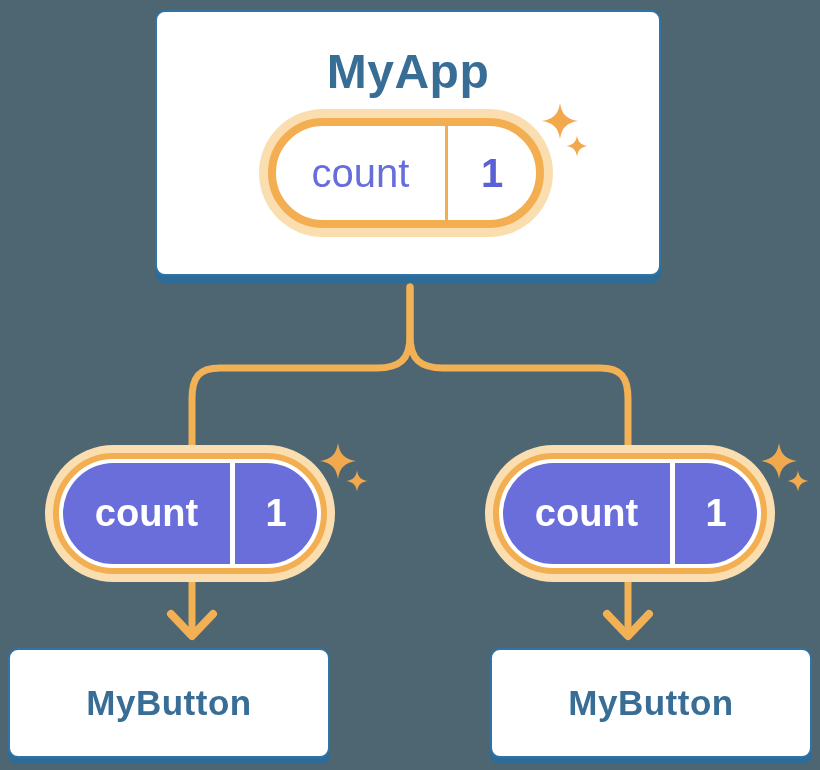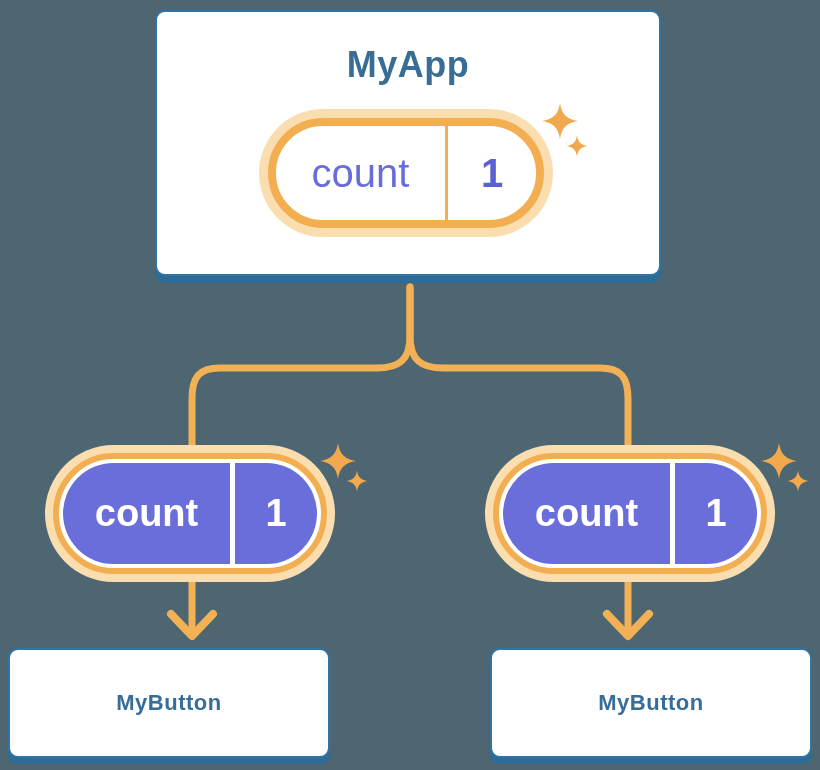--- a/index.html
+++ b/index.html
@@ -20,21 +20,21 @@
     background:#ffffff;
     border:2.5px solid #3173a3;
     border-radius:10px;
     box-shadow:0 7px 0 0 #2d6b99;
     z-index:2;
     box-sizing:border-box;
   }
   #root-card { left:155px; top:10px; width:506px; height:266px; }
   .comp-title {
     text-align:center;
-    font-size:36px; font-weight:700;
+    font-size:48px; font-weight:700;
     color:#386e96;
     letter-spacing:0.5px;
   }
   #root-card .comp-title { margin-top:32px; }
 
   
   #state-pill {
     position:absolute; left:102px; top:97px;
     width:294px; height:128px;
     background:#fbdeb0;
@@ -100,21 +100,21 @@
 
   
   .leaf-card {
     position:absolute; top:648px;
     width:322px; height:110px;
     display:flex; align-items:center; justify-content:center;
     box-shadow:0 6px 0 0 #2d6b99;
   }
   #leaf-card-left  { left:8px;  }
   #leaf-card-right { left:490px; }
-  .leaf-card .comp-title { font-size:22px; margin:0; }
+  .leaf-card .comp-title { font-size:35px; margin:0; }
 
   .connector { stroke:#f3b156; stroke-width:7; fill:none; stroke-linecap:round; }
   .arrowhead { stroke:#f3b156; stroke-width:8; fill:none; stroke-linecap:round; stroke-linejoin:round; }
   .sparkle   { fill:#f2a94e; }
 </style>
 </head>
 <body>
 
 <div id="stage">
 

